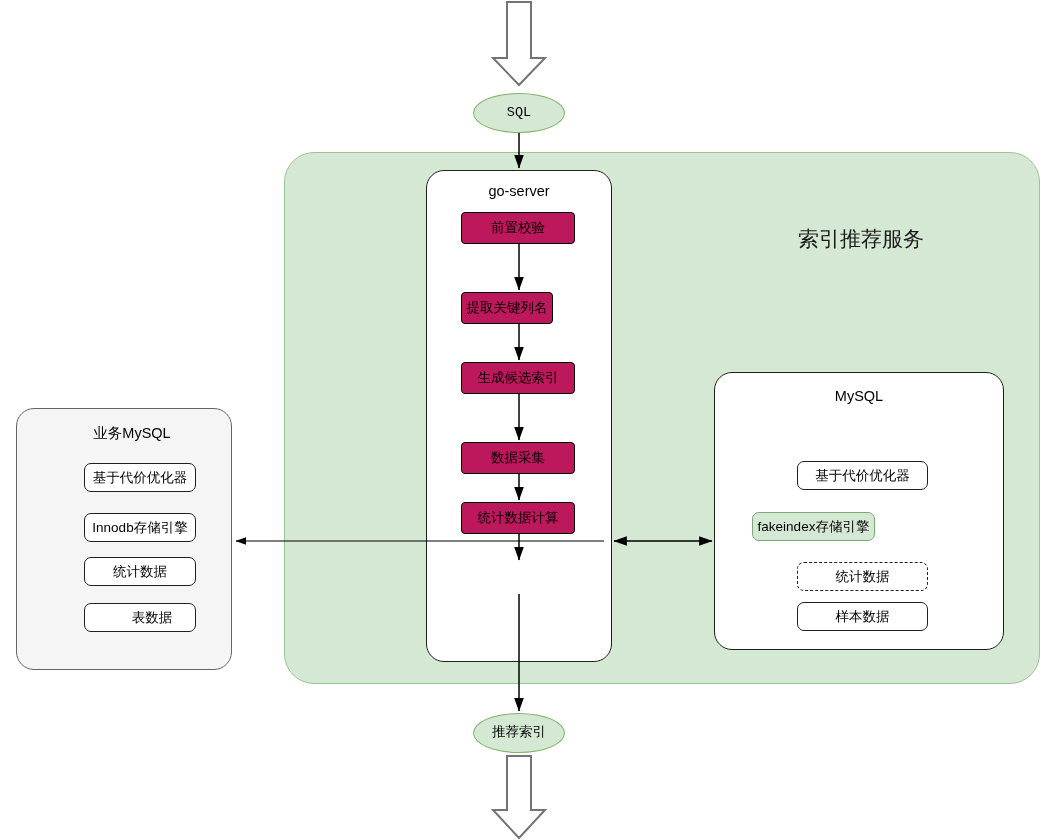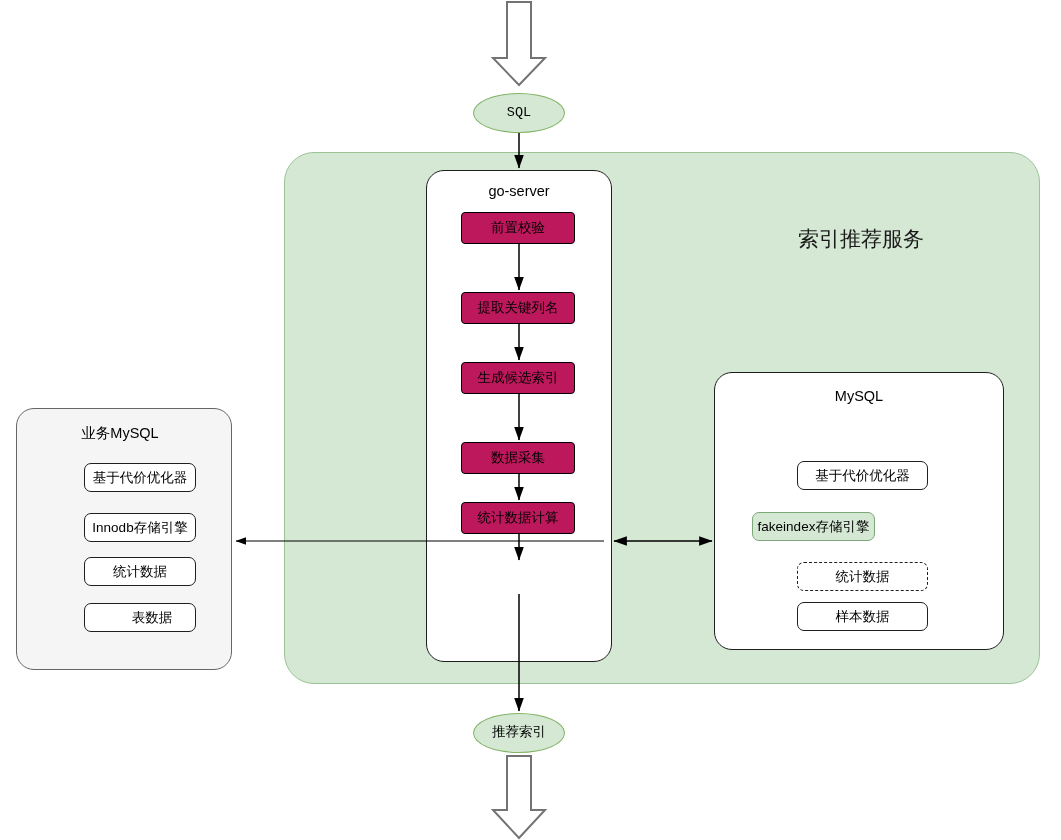--- a/index.html
+++ b/index.html
@@ -84,21 +84,21 @@
   .biz-panel {
     left: 16px;
     top: 408px;
     width: 216px;
     height: 262px;
     background: #f5f5f5;
     border: 1px solid #666666;
     border-radius: 18px;
     box-sizing: border-box;
   }
-  .biz-title { left: 12px; top: 422px; width: 216px; height: 22px; font-size: 14.5px; }
+  .biz-title { left: 24px; top: 422px; width: 216px; height: 22px; font-size: 14.5px; }
 
   
   .step {
     background: #be185d;
     border: 1px solid #000000;
     border-radius: 4px;
     font-size: 13.5px;
     height: 32px;
     box-sizing: border-box;
   }
@@ -148,21 +148,21 @@
 
 <div id="canvas">
 
   <div class="abs service-container"></div>
   <div class="lbl service-title">索引推荐服务</div>
 
   <div class="abs card go-server"></div>
   <div class="lbl card-title go-server-title">go-server</div>
 
   <div class="lbl step" style="left:461px; top:212px; width:114px;">前置校验</div>
-  <div class="lbl step" style="left:461px; top:292px; width:114px;">提取关键列名</div>
+  <div class="lbl step" style="left:461px; top:292px; width:92px;">提取关键列名</div>
   <div class="lbl step" style="left:461px; top:362px; width:114px;">生成候选索引</div>
   <div class="lbl step" style="left:461px; top:442px; width:114px;">数据采集</div>
   <div class="lbl step" style="left:461px; top:502px; width:114px;">统计数据计算</div>
 
   <div class="abs card mysql"></div>
   <div class="lbl card-title mysql-title">MySQL</div>
 
   <div class="lbl subbox" style="left:781px; top:461px; width:131px;">基于代价优化器</div>
   <div class="lbl subbox green" style="left:736px; top:512px; width:123px;">fakeindex存储引擎</div>
   <div class="lbl subbox dashed" style="left:781px; top:562px; width:131px;">统计数据</div>

